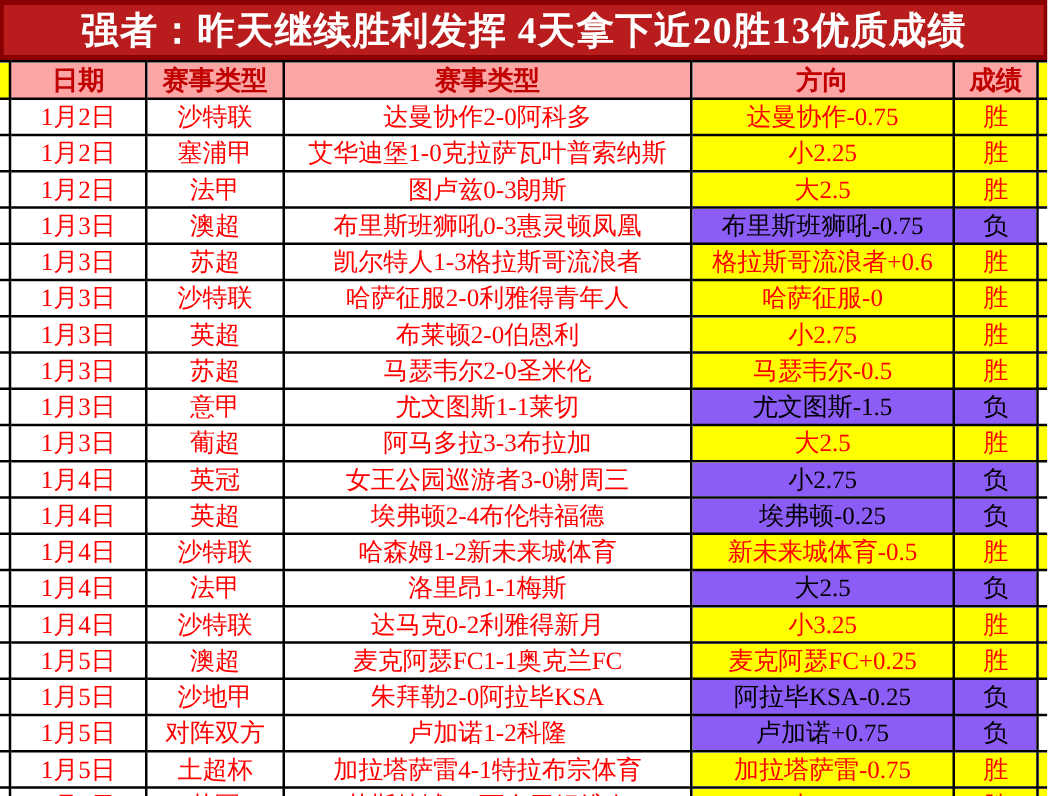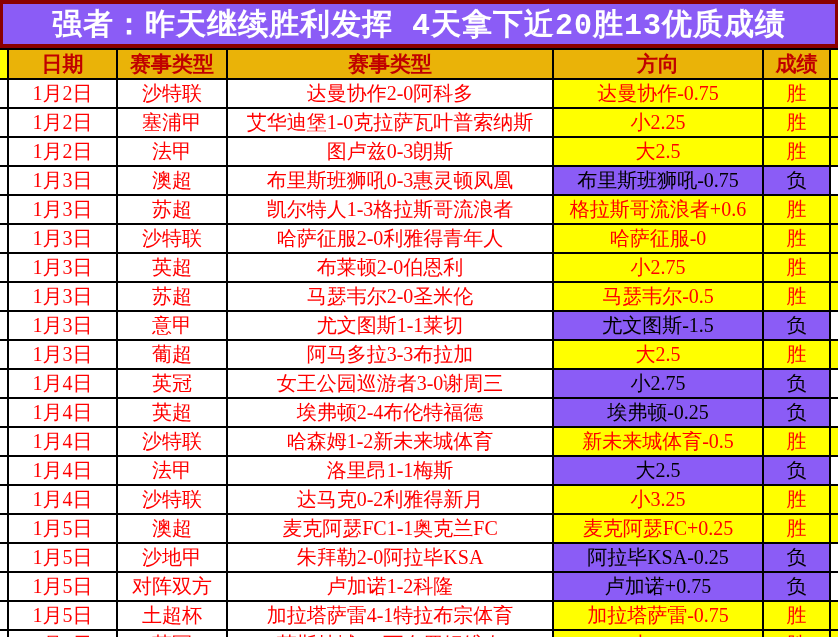--- a/index.html
+++ b/index.html
@@ -3,44 +3,43 @@
 <meta charset="utf-8">
 <style>
   html,body{margin:0;padding:0;background:#ffffff;}
   .page{
     width:838px;height:637px;overflow:hidden;background:#ffffff;
     font-family:"Liberation Serif","DejaVu Serif",serif;
     position:relative;
   }
   .title-bar{
     width:838px;height:48px;box-sizing:border-box;
-    background:#8b5cf6;
+    background:#b91c1c;
     border-top:4px solid #8A0000;
     border-bottom:4px solid #8A0000;
     border-left:3px solid #8A0000;
     border-right:3px solid #8A0000;
     display:flex;align-items:center;justify-content:center;
     color:#ffffff;font-weight:bold;font-size:30px;letter-spacing:1px;
     white-space:nowrap;
-    font-family:Liberation Mono, monospace;
   }
   table.results{
     width:838px;border-collapse:collapse;table-layout:fixed;
   }
   table.results th, table.results td{
     border:2px solid #000000;
     padding:0;margin:0;
     text-align:center;vertical-align:middle;
     overflow:hidden;white-space:nowrap;
   }
   table.results th:first-child, table.results td:first-child{border-left:none;}
   table.results th:last-child,  table.results td:last-child{border-right:none;}
   tr.hdr{height:29px;}
   tr.hdr th{
-    background:#eab308;color:#C00000;
+    background:#fca5a5;color:#C00000;
     font-size:21px;font-weight:bold;
   }
   tr.row{height:28px;}
   tr.row td{
     background:#ffffff;color:#FF0000;font-size:20px;
   }
   
   tr.row.win td.dir-cell,
   tr.row.win td.res-cell,
   tr.row.win td.edge-r{background:#FFFF00;color:#FF0000;}

